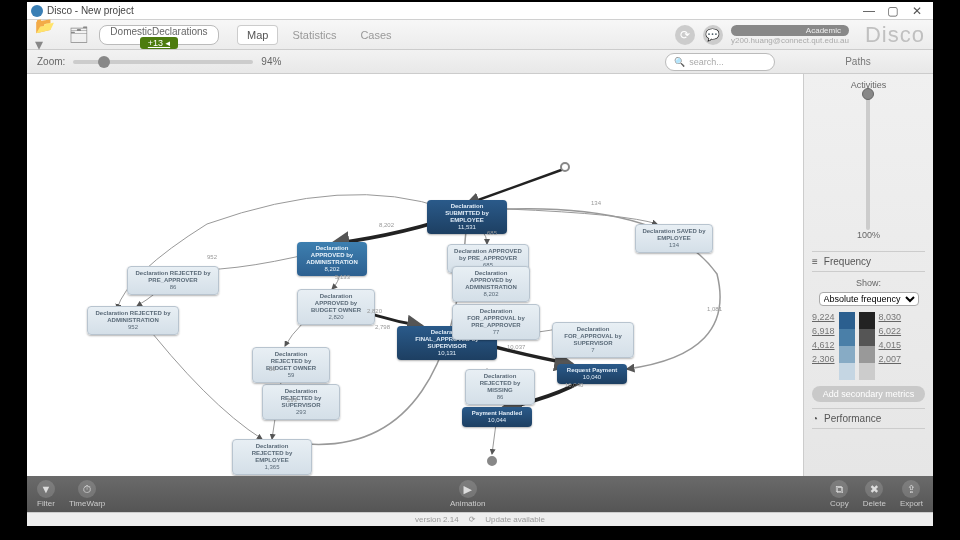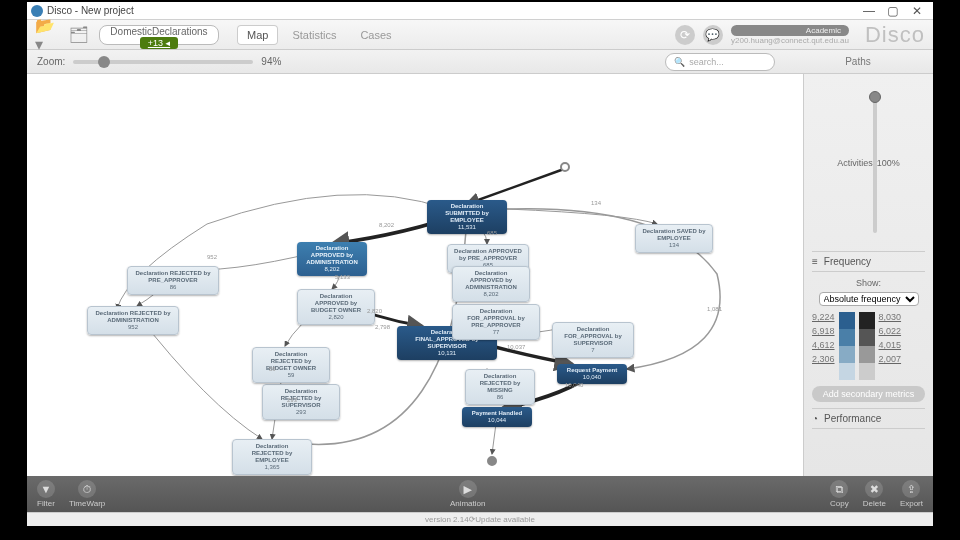--- a/index.html
+++ b/index.html
@@ -23,35 +23,35 @@
   .logo { font-size: 22px; color: #c0c0c0; font-weight: 300; letter-spacing: 1px; margin-left: 8px; }
   .subbar { height: 24px; background: linear-gradient(#f2f2f2,#e8e8e8); border-bottom: 1px solid #ccc; display: flex; align-items: center; padding: 0 10px; gap: 8px; font-size: 10px; color: #666; }
   .zoom-slider { width: 180px; height: 4px; background: #ccc; border-radius: 2px; position: relative; }
   .zoom-slider .knob { width: 12px; height: 12px; border-radius: 50%; background: #888; position: absolute; top: -4px; left: 25px; }
   .searchbox { margin-left: auto; width: 110px; height: 18px; border: 1px solid #bbb; border-radius: 10px; background: #fff; display: flex; align-items: center; padding: 0 8px; color: #aaa; font-size: 9px; }
   .detail-hdr { width: 130px; text-align: center; font-size: 10px; color: #777; margin-left: 10px; }
   .main { flex: 1; display: flex; overflow: hidden; }
   .canvas { flex: 1; background: #fff; position: relative; }
   .sidepanel { width: 130px; background: linear-gradient(#f0f0f0,#e6e6e6); border-left: 1px solid #ccc; padding: 6px 8px; display: flex; flex-direction: column; gap: 6px; font-size: 9px; color: #666; }
   .sliders { display: flex; justify-content: space-around; height: 165px; }
-  .vslider { display: flex; flex-direction: row; align-items: center; }
+  .vslider { display: flex; flex-direction: column; align-items: center; }
   .vslider .track { width: 4px; height: 140px; background: #ccc; border-radius: 2px; position: relative; }
   .vslider .knob { width: 12px; height: 12px; border-radius: 50%; background: #888; border: 1px solid #666; position: absolute; left: -4px; }
   .section-head { display: flex; align-items: center; gap: 6px; padding: 4px 0; border-top: 1px solid #ccc; border-bottom: 1px solid #ccc; font-size: 10px; color: #555; }
   .selectrow { display: flex; align-items: center; gap: 4px; flex-direction: column; }
   .selectrow select { flex: 1; font-size: 9px; height: 18px; border: 1px solid #aaa; border-radius: 4px; background: #fff; }
   .legend { display: flex; gap: 4px; align-items: flex-start; text-decoration: underline; }
   .legend-col { display: flex; flex-direction: column; gap: 4px; font-size: 9px; color: #777; }
   .legend-swatch { display: flex; flex-direction: column; }
   .legend-swatch div { width: 16px; height: 17px; }
   .pillbtn { background: #c9c9c9; color: #fff; border-radius: 10px; padding: 3px 0; text-align: center; font-size: 9px; cursor: pointer; }
   .bottombar { height: 36px; background: linear-gradient(#6a6a6a,#555); display: flex; align-items: center; padding: 0 10px; gap: 14px; color: #ccc; font-size: 8px; }
   .btool { display: flex; flex-direction: column; align-items: center; gap: 1px; cursor: pointer; }
   .btool .bicon { width: 18px; height: 18px; border-radius: 50%; background: rgba(255,255,255,.15); display: flex; align-items: center; justify-content: center; color: #ddd; font-size: 11px; }
-  .statusbar { height: 14px; background: #eee; border-top: 1px solid #ccc; color: #999; font-size: 8px; display: flex; align-items: center; justify-content: center; }
+  .statusbar { height: 14px; background: #eee; border-top: 1px solid #ccc; color: #999; font-size: 8px; display: flex; align-items: center; justify-content: center; gap: 10px; }
   .node { position: absolute; border-radius: 4px; padding: 3px 6px; font-size: 6px; line-height: 7px; text-align: center; box-shadow: 0 1px 2px rgba(0,0,0,.3); }
   .node.dark { background: linear-gradient(#2a5a8a,#1d3f62); color: #e0ecf7; }
   .node.med { background: linear-gradient(#3d7fb0,#2d6090); color: #e8f2fa; }
   .node.light { background: linear-gradient(#e8eff4,#d4dfe8); color: #5a6a78; border: 1px solid #b8c4cf; }
   svg.edges { position: absolute; top: 0; left: 0; width: 100%; height: 100%; pointer-events: none; }
   .startdot { position: absolute; width: 10px; height: 10px; border: 2px solid #888; border-radius: 50%; background: #fff; }
   .enddot { position: absolute; width: 10px; height: 10px; border: 2px solid #888; border-radius: 50%; background: #888; }
   .edgelabel { position: absolute; font-size: 6px; color: #999; }
 </style>
 </head>

